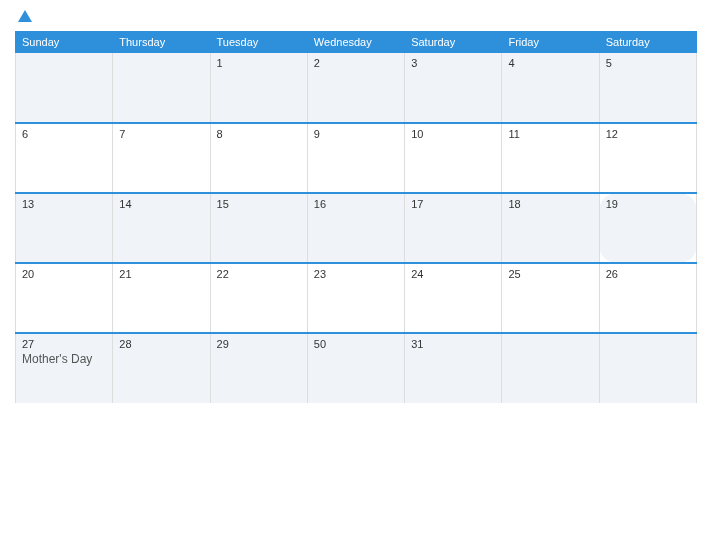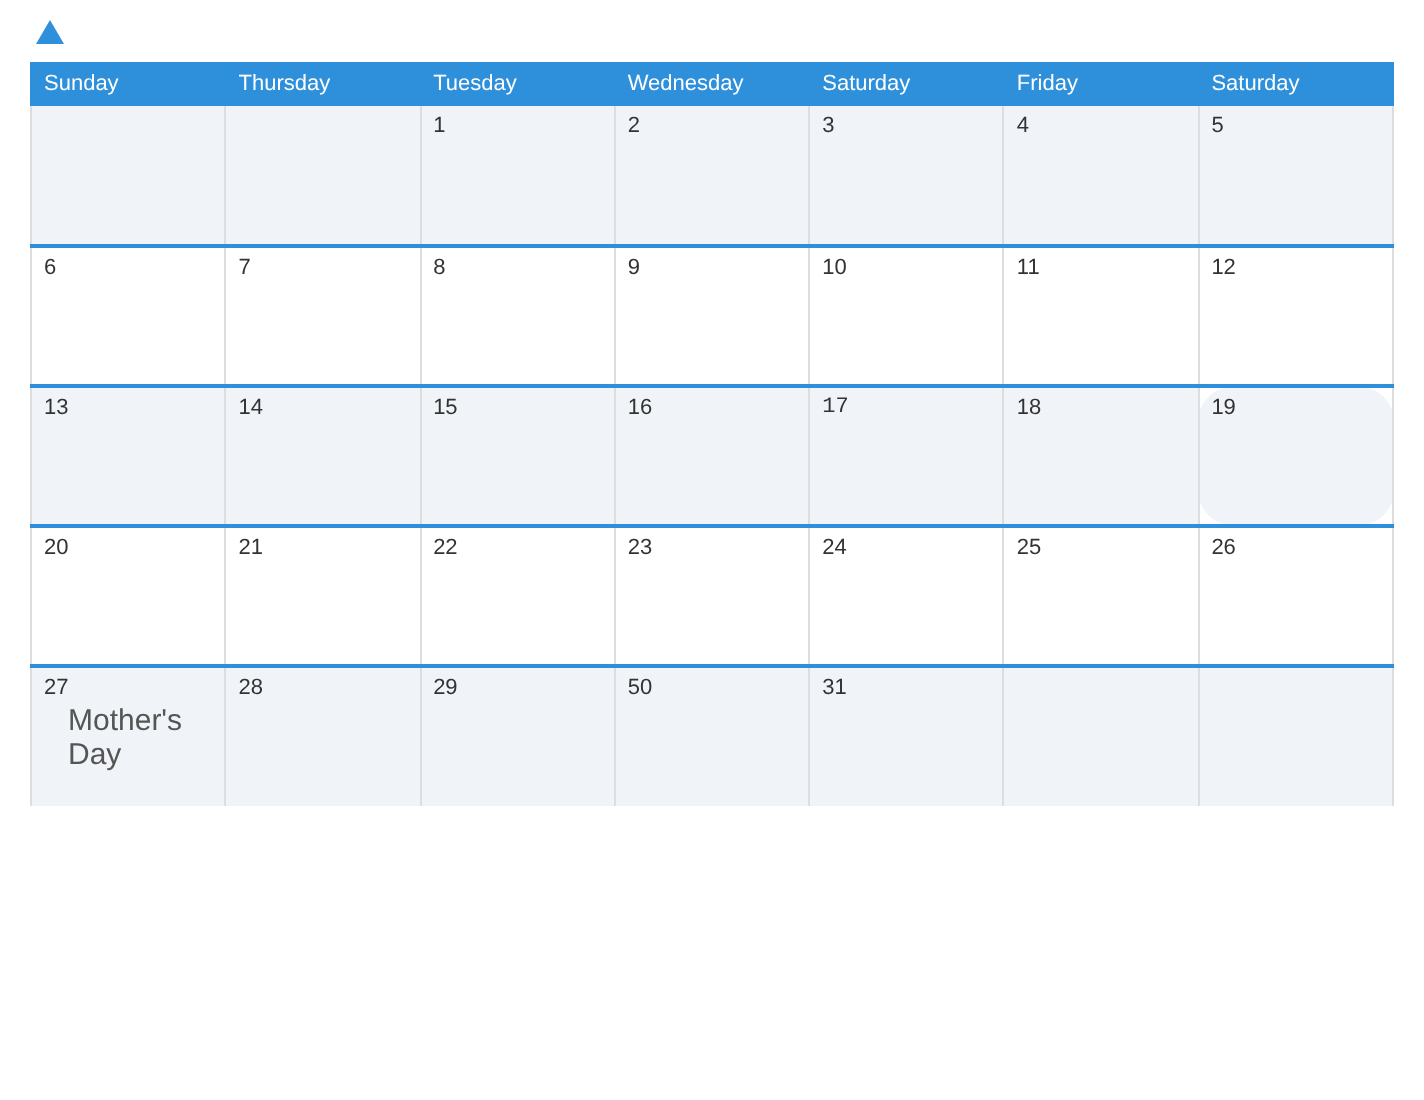--- a/index.html
+++ b/index.html
@@ -91,24 +91,23 @@
     .calendar tbody tr:nth-child(even) td {
       background: #fff;
     }
     .calendar tbody tr td .day-num {
       display: block;
       font-size: 11px;
       color: #333;
     }
     .calendar tbody tr td .event {
       display: block;
-      font-size: 15px;
+      font-size: 12px;
       color: #555;
       margin-top: 2px;
-      margin-left: 12px;
     }
     .row-divider {
       border-top: 2px solid #2e8fda !important;
     }
   </style>
 </head>
 <body>
 
 <div class="page">
 
@@ -183,21 +182,21 @@
           </td>
           <td style="border-top: 2px solid rgb(46, 143, 218);">
             <span class="day-num">14</span>
           </td>
           <td style="border-top: 2px solid rgb(46, 143, 218);">
             <span class="day-num">15</span>
           </td>
           <td style="border-top: 2px solid rgb(46, 143, 218);">
             <span class="day-num">16</span>
           </td>
-          <td style="border-top: 2px solid rgb(46, 143, 218); font-family: Liberation Mono, monospace;">
+          <td style="border-top: 2px solid rgb(46, 143, 218);">
             <span class="day-num">17</span>
           </td>
           <td style="border-top: 2px solid rgb(46, 143, 218);">
             <span class="day-num">18</span>
           </td>
           <td style="border-top: 2px solid rgb(46, 143, 218); border-radius: 18px;">
             <span class="day-num">19</span>
           </td>
         </tr>
         <tr>

